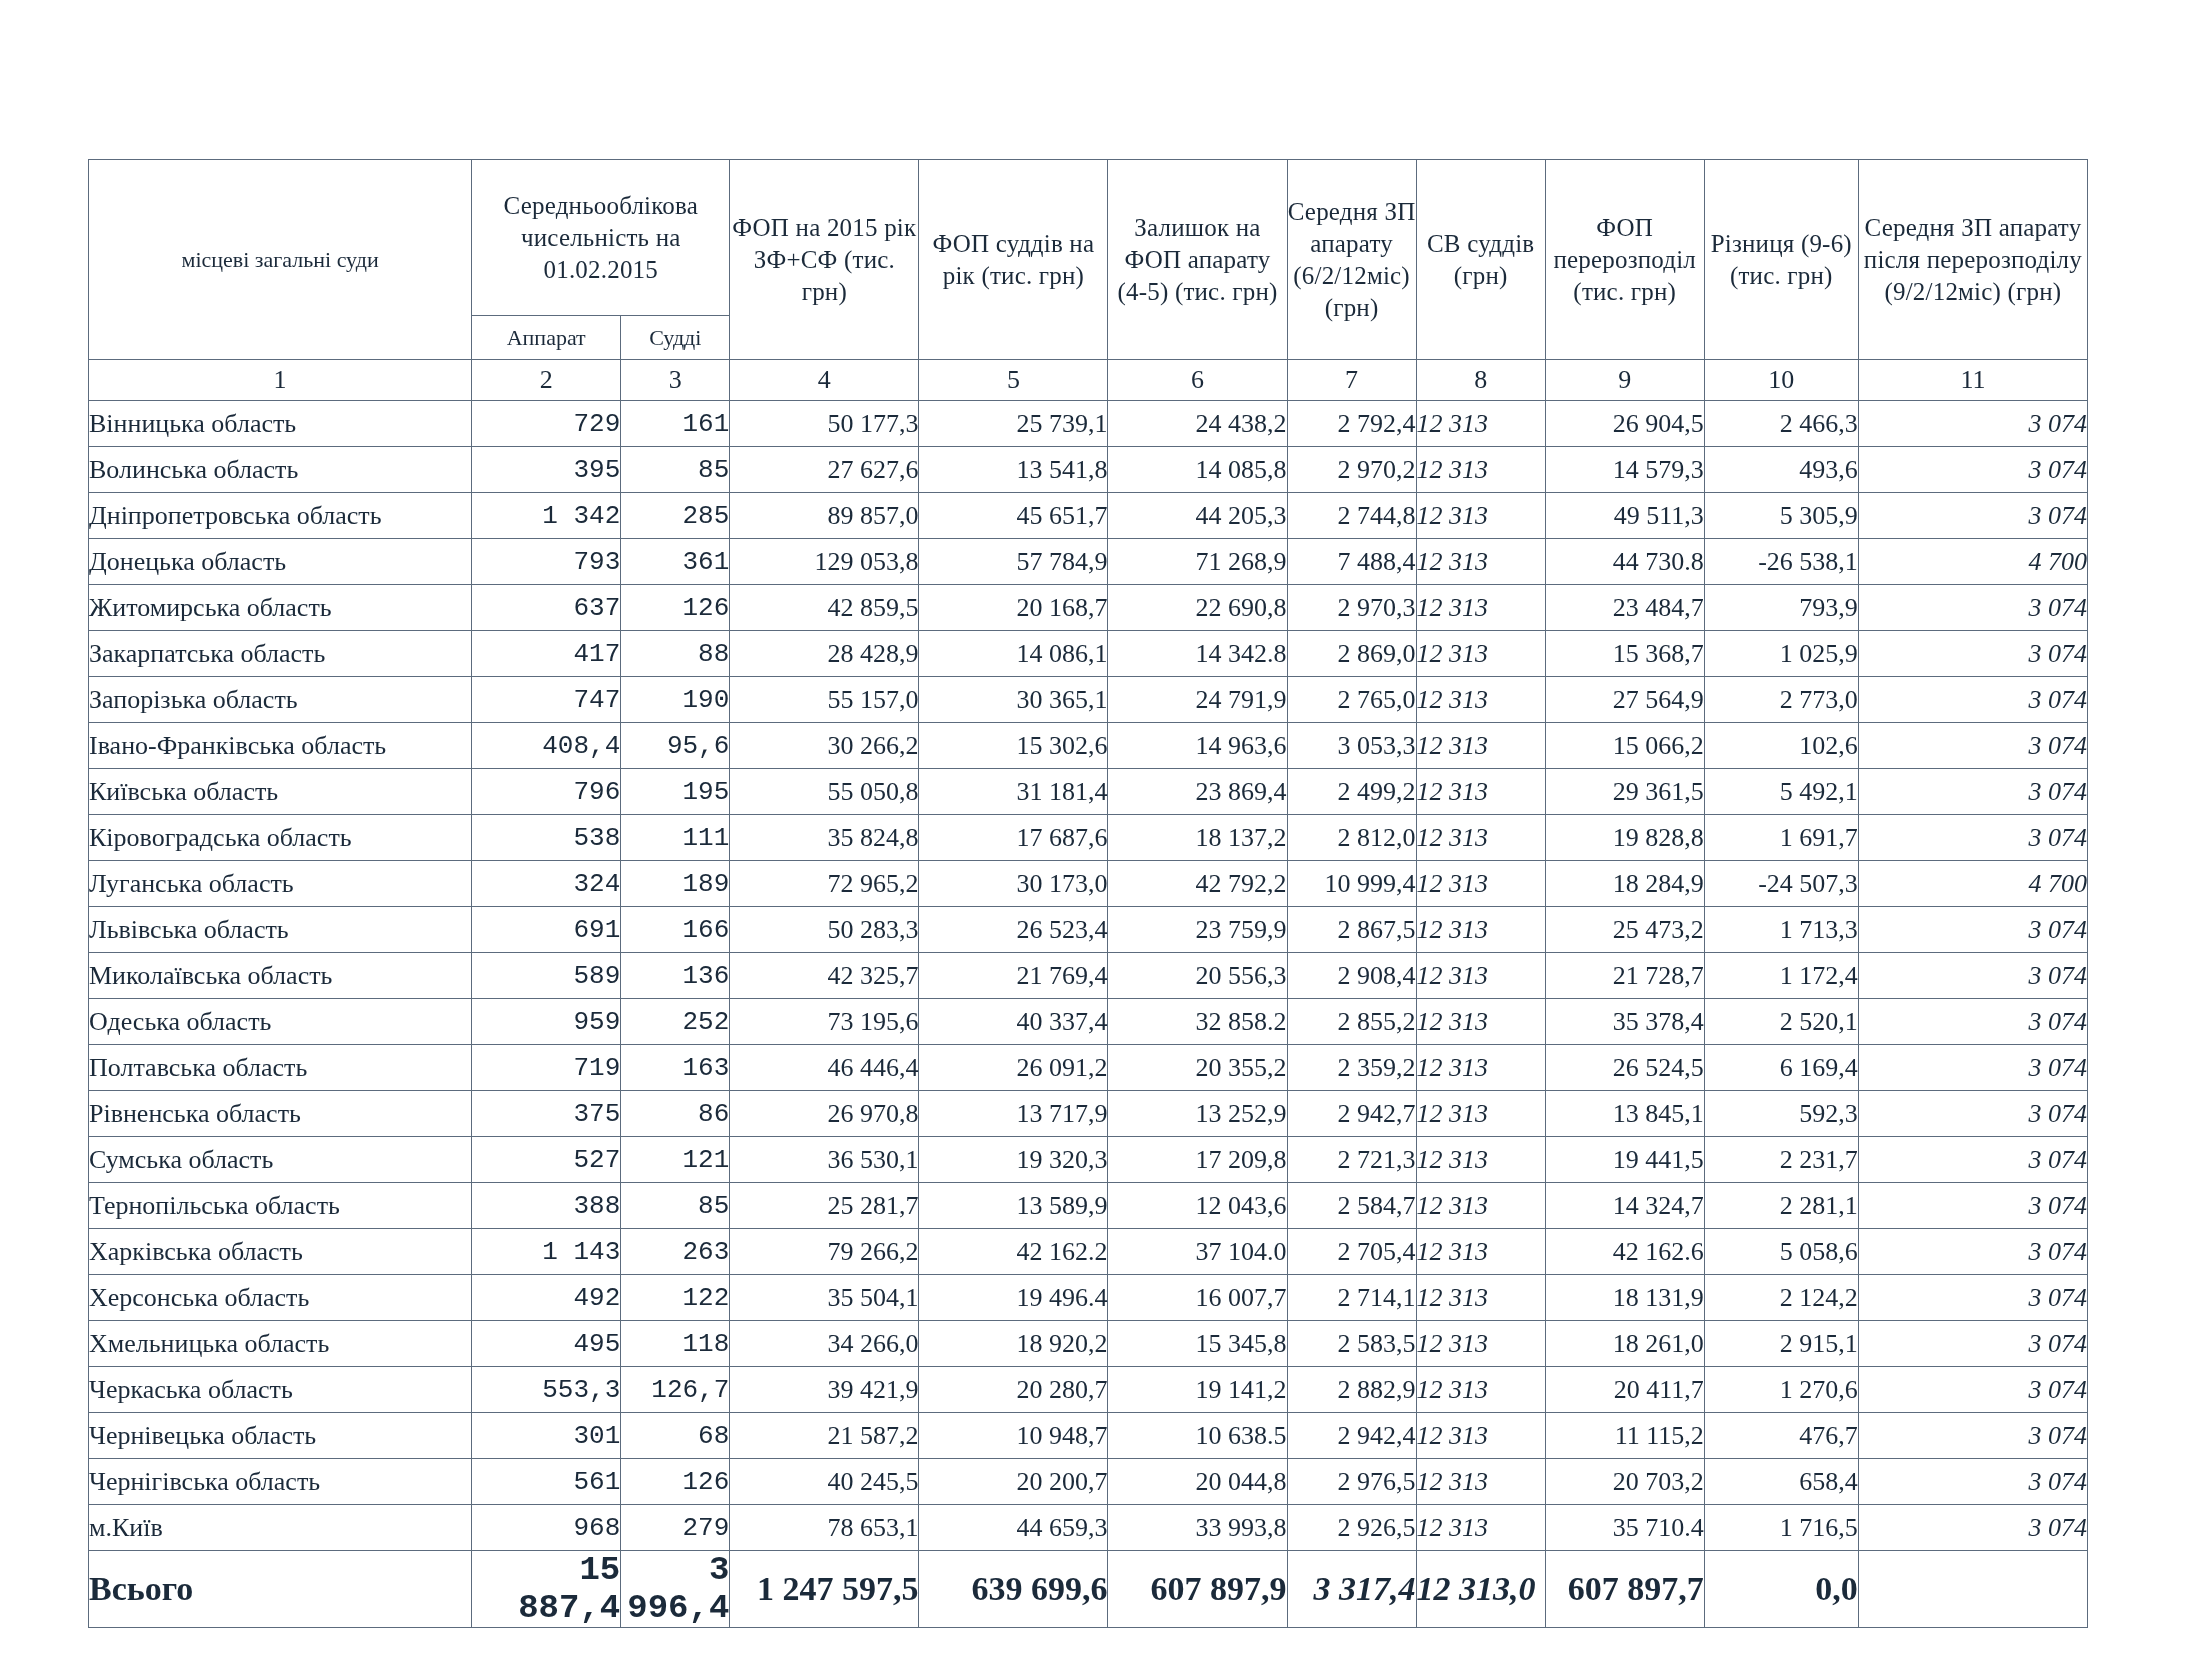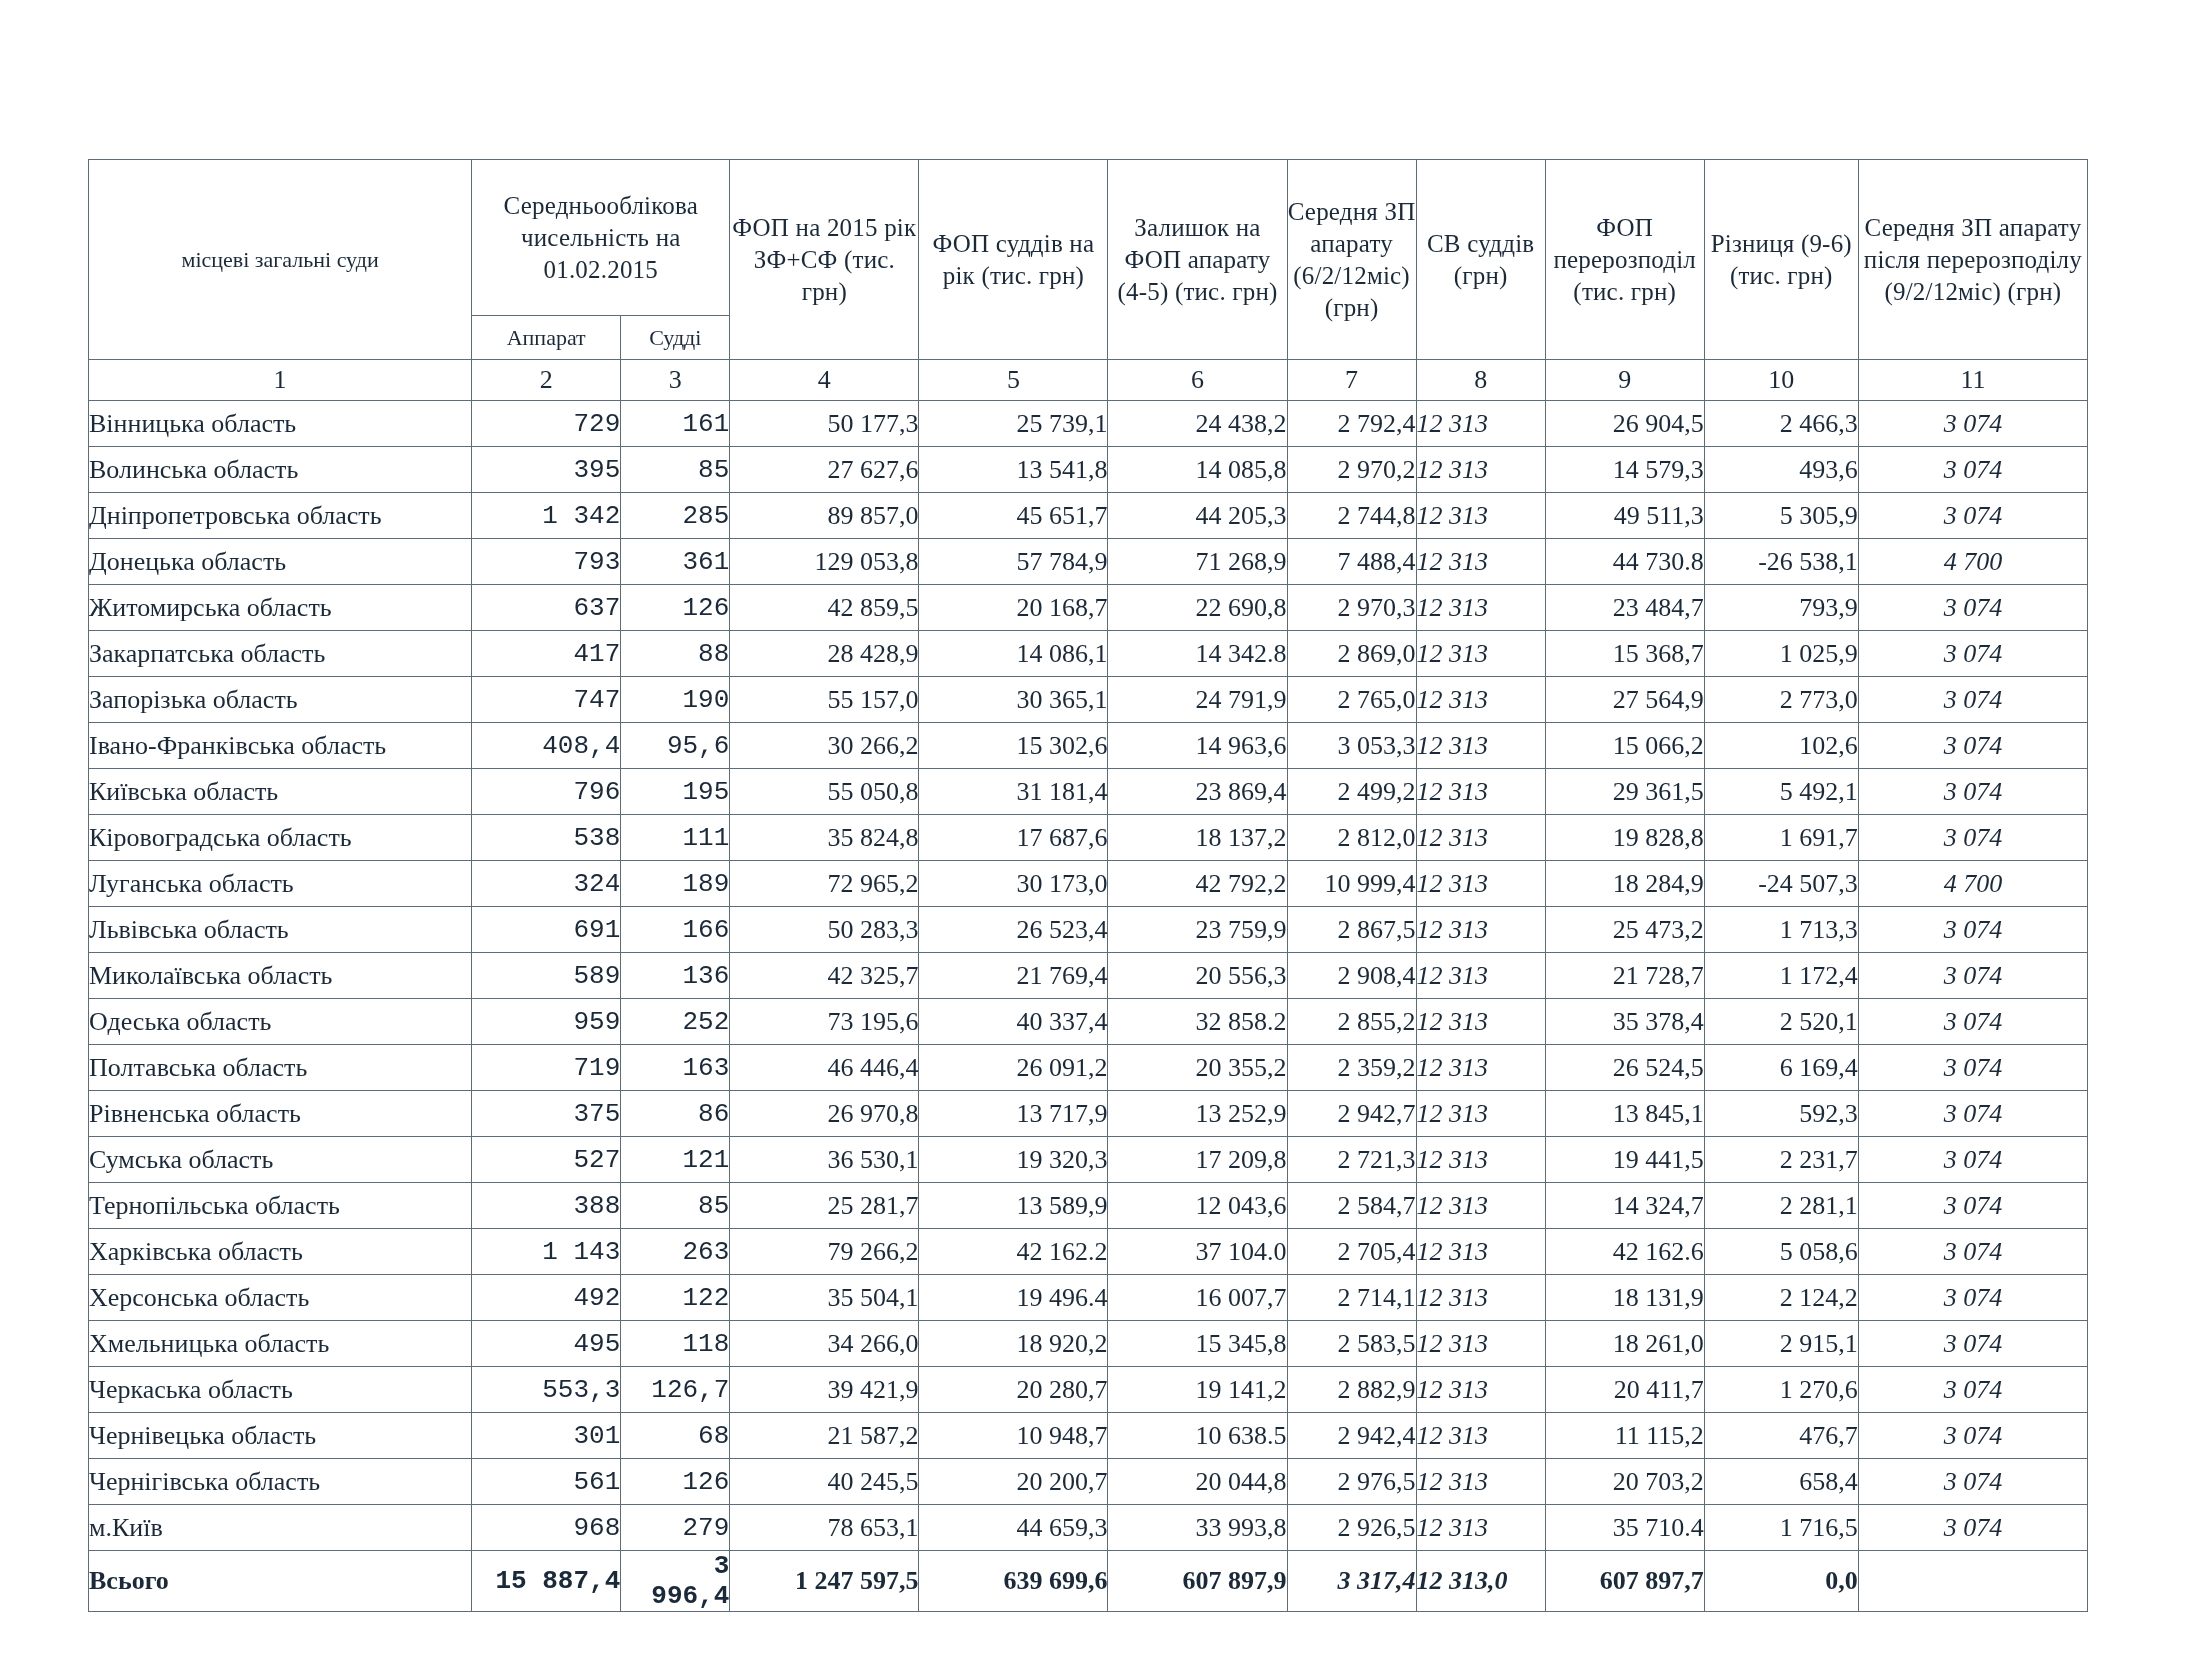--- a/index.html
+++ b/index.html
@@ -84,27 +84,27 @@
   td.ital {
     text-align: right;
     padding-right: 16px;
   }
   td.ital-c {
     font-style: italic;
     text-align: left;
   }
   td.ital-r {
     font-style: italic;
-    text-align: center;
+    text-align: right;
     padding-right: 24px;
     margin-top: 36px;
   }
   tr.total td {
     font-weight: bold;
-    font-size: 26px;
+    font-size: 34px;
     height: 50px;
   }
   tr.total td.ital, tr.total td.ital-c, tr.total td.ital-r {
     font-style: italic;
     font-weight: bold;
     font-family: Liberation Serif, serif;
   }
   .sub-head {
     text-align: center;
     font-size: 22px;

